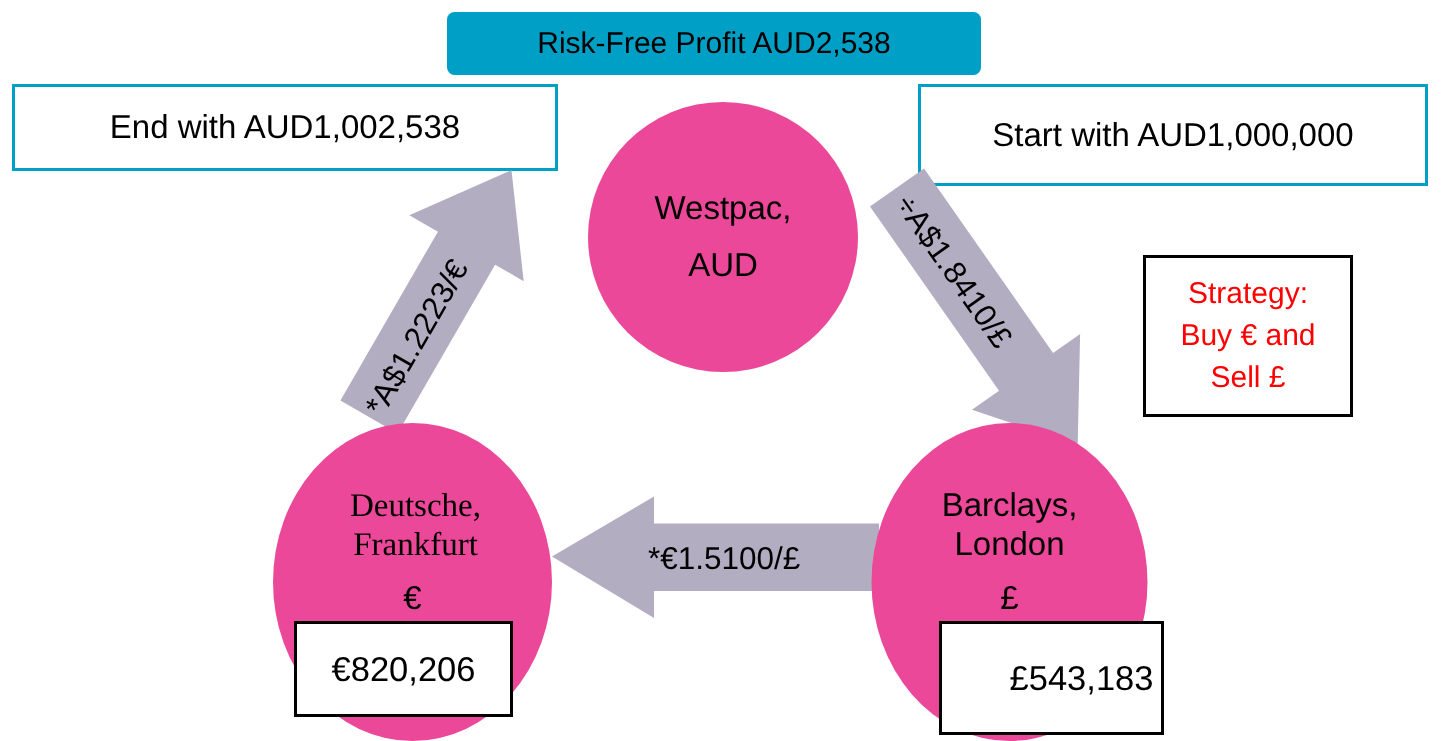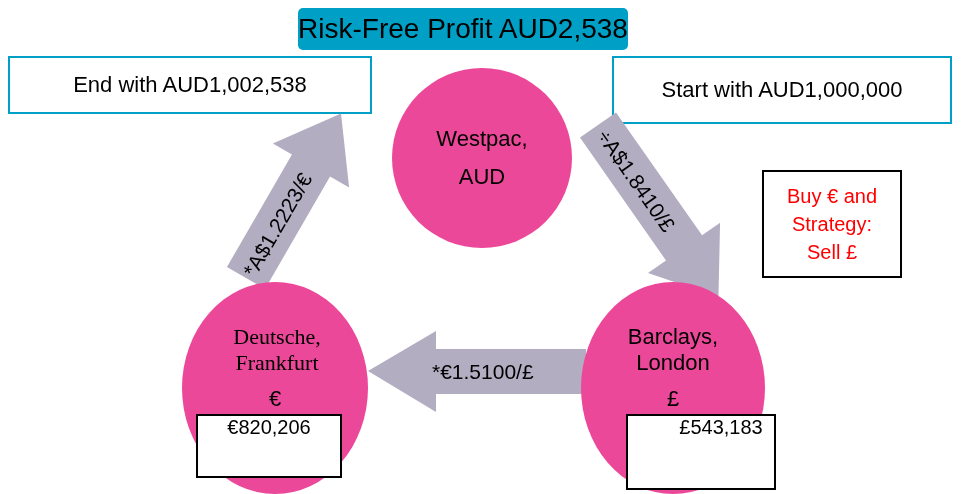--- a/index.html
+++ b/index.html
@@ -1,32 +1,32 @@
 <!DOCTYPE html>
 <html><head>
   <meta charset="utf-8">
   <style>
     html, body { margin: 0; padding: 0; background: #ffffff; }
     body { width: 964px; height: 494px; position: relative; overflow: hidden;
            font-family: "Liberation Sans", sans-serif; color: #000; }
     .abs { position: absolute; }
-    .profit-banner { left: 298px; top: 8px; width: 330px; height: 42px; background: #00a0c6;
+    .profit-banner { left: 298px; top: 8px; width: 356px; height: 42px; background: #00a0c6;
                      border-radius: 5px; display: flex; align-items: center; justify-content: center;
-                     font-size: 28px; }
+                     font-size: 20px; }
     .outline-box { border: 2px solid #00a0c6; background: #fff; display: flex; align-items: center;
                    justify-content: center; font-size: 22px; box-sizing: border-box; }
     .end-box { left: 8px; top: 56px; width: 364px; height: 58px; }
     .start-box { left: 612px; top: 56px; width: 340px; height: 68px; }
     .node { background: #ec4899; border-radius: 50%; }
     .node-text { text-align: center; font-size: 22px; line-height: 26px; }
     .westpac { left: 392px; top: 68px; width: 180px; height: 180px; }
     .deutsche { left: 182px; top: 282px; width: 186px; height: 212px; border-radius: 50%; }
     .barclays { left: 581px; top: 282px; width: 184px; height: 212px; border-radius: 50%; }
-    .amount-box { border: 2px solid #000; background: #fff; display: flex; 
-                  justify-content: center; font-size: 20px; box-sizing: border-box; }
+    .amount-box { border: 2px solid #000; background: #fff; display: flex; align-items: center;
+                  justify-content: center; font-size: 23px; box-sizing: border-box; }
     .eur-box { left: 196px; top: 414px; width: 146px; height: 64px; }
     .gbp-box { left: 626px; top: 414px; width: 150px; height: 76px; padding-left: 40px; }
     .strategy-box { left: 762px; top: 170px; width: 140px; height: 108px; border: 2px solid #000;
                     box-sizing: border-box; display: flex; flex-direction: column; align-items: center;
                     justify-content: center; color: #ff0000; font-size: 20px; line-height: 28px; }
     svg.arrows { left: 0; top: 0; width: 964px; height: 494px; }
     .arrow-label { font-size: 21px; fill: #000; }
   </style>
 </head>
 <body>
@@ -83,16 +83,16 @@
     <div>Barclays,</div>
     <div>London</div>
   </div>
   <div class="node-text" style="position:absolute;left:0;right:0;top:104px;">£</div>
 </div>
 <div class="abs amount-box gbp-box">
   <span>£543,183</span>
 </div>
 
 <div class="abs strategy-box">
+  <div>Strategy:</div>
   <div>Buy € and</div>
-  <div>Strategy:</div>
   <div>Sell £</div>
 </div>
 
 </body></html>

